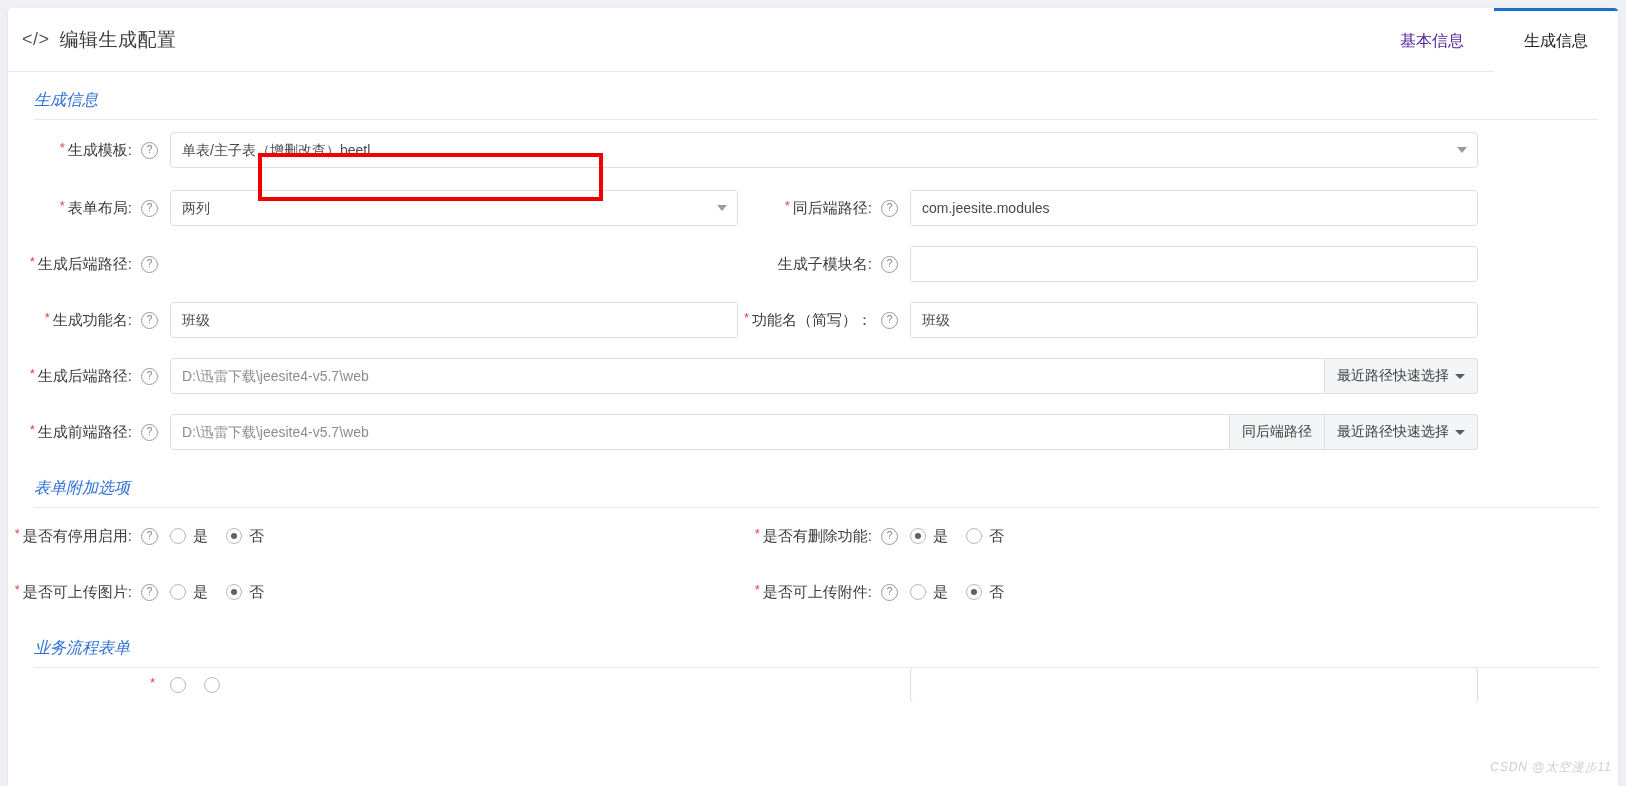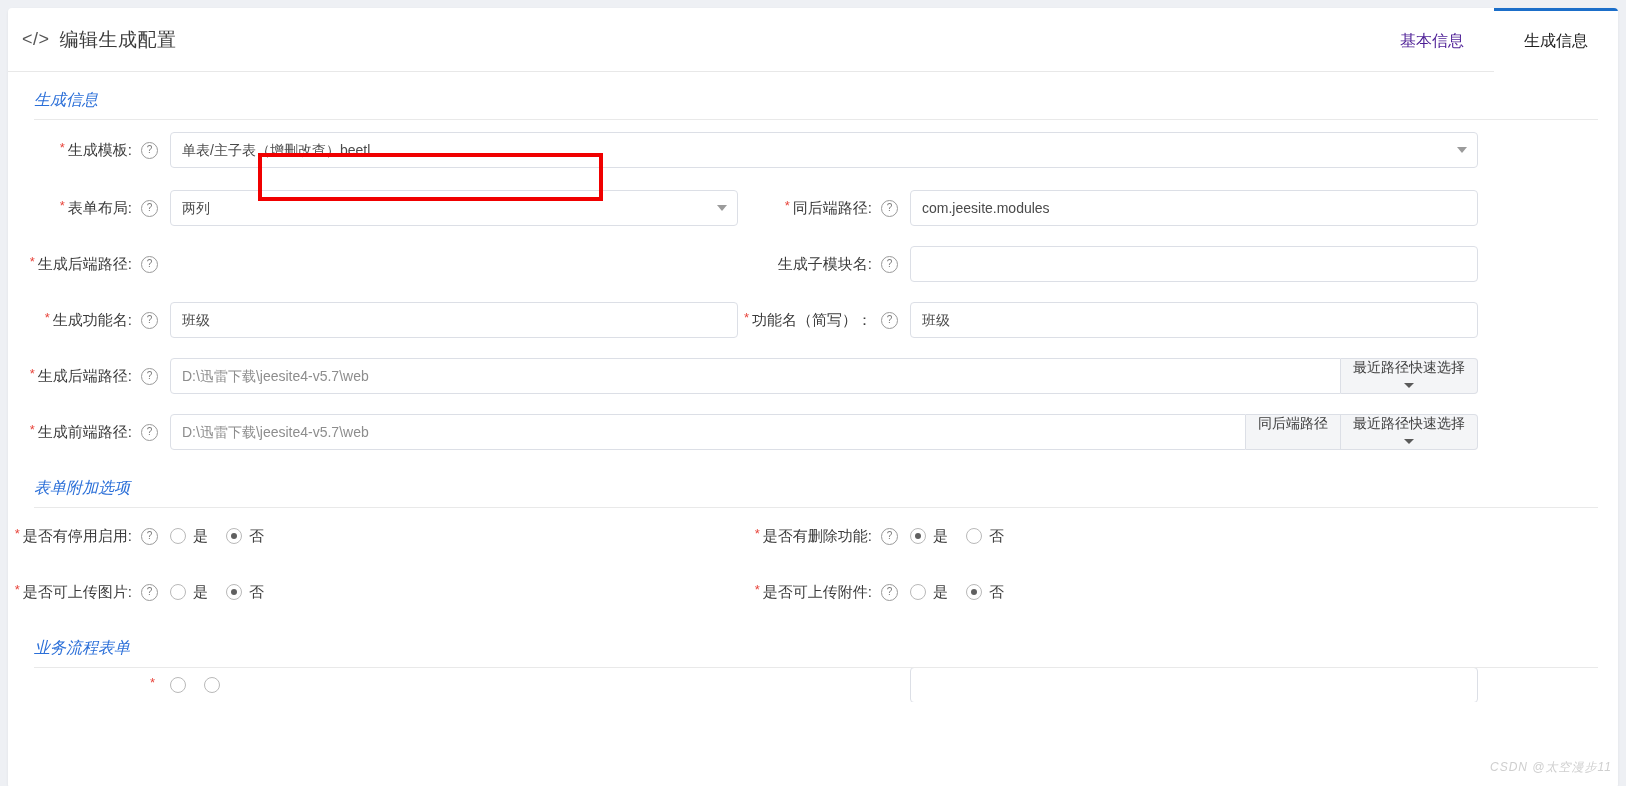--- a/index.html
+++ b/index.html
@@ -211,21 +211,20 @@
     height: 36px;
     padding: 0 12px;
     background: #f4f5f7;
     border: 1px solid #dcdfe6;
     border-left: none;
     font-size: 14px;
     color: #3d3d3d;
     white-space: nowrap;
     box-sizing: border-box;
     cursor: pointer;
-    flex-direction: column;
   }
   .addon:last-child {
     border-top-right-radius: 4px;
     border-bottom-right-radius: 4px;
   }
   .addon .dd-caret {
     width: 0; height: 0;
     border-left: 5px solid transparent;
     border-right: 5px solid transparent;
     border-top: 5px solid #5a5a5a;

